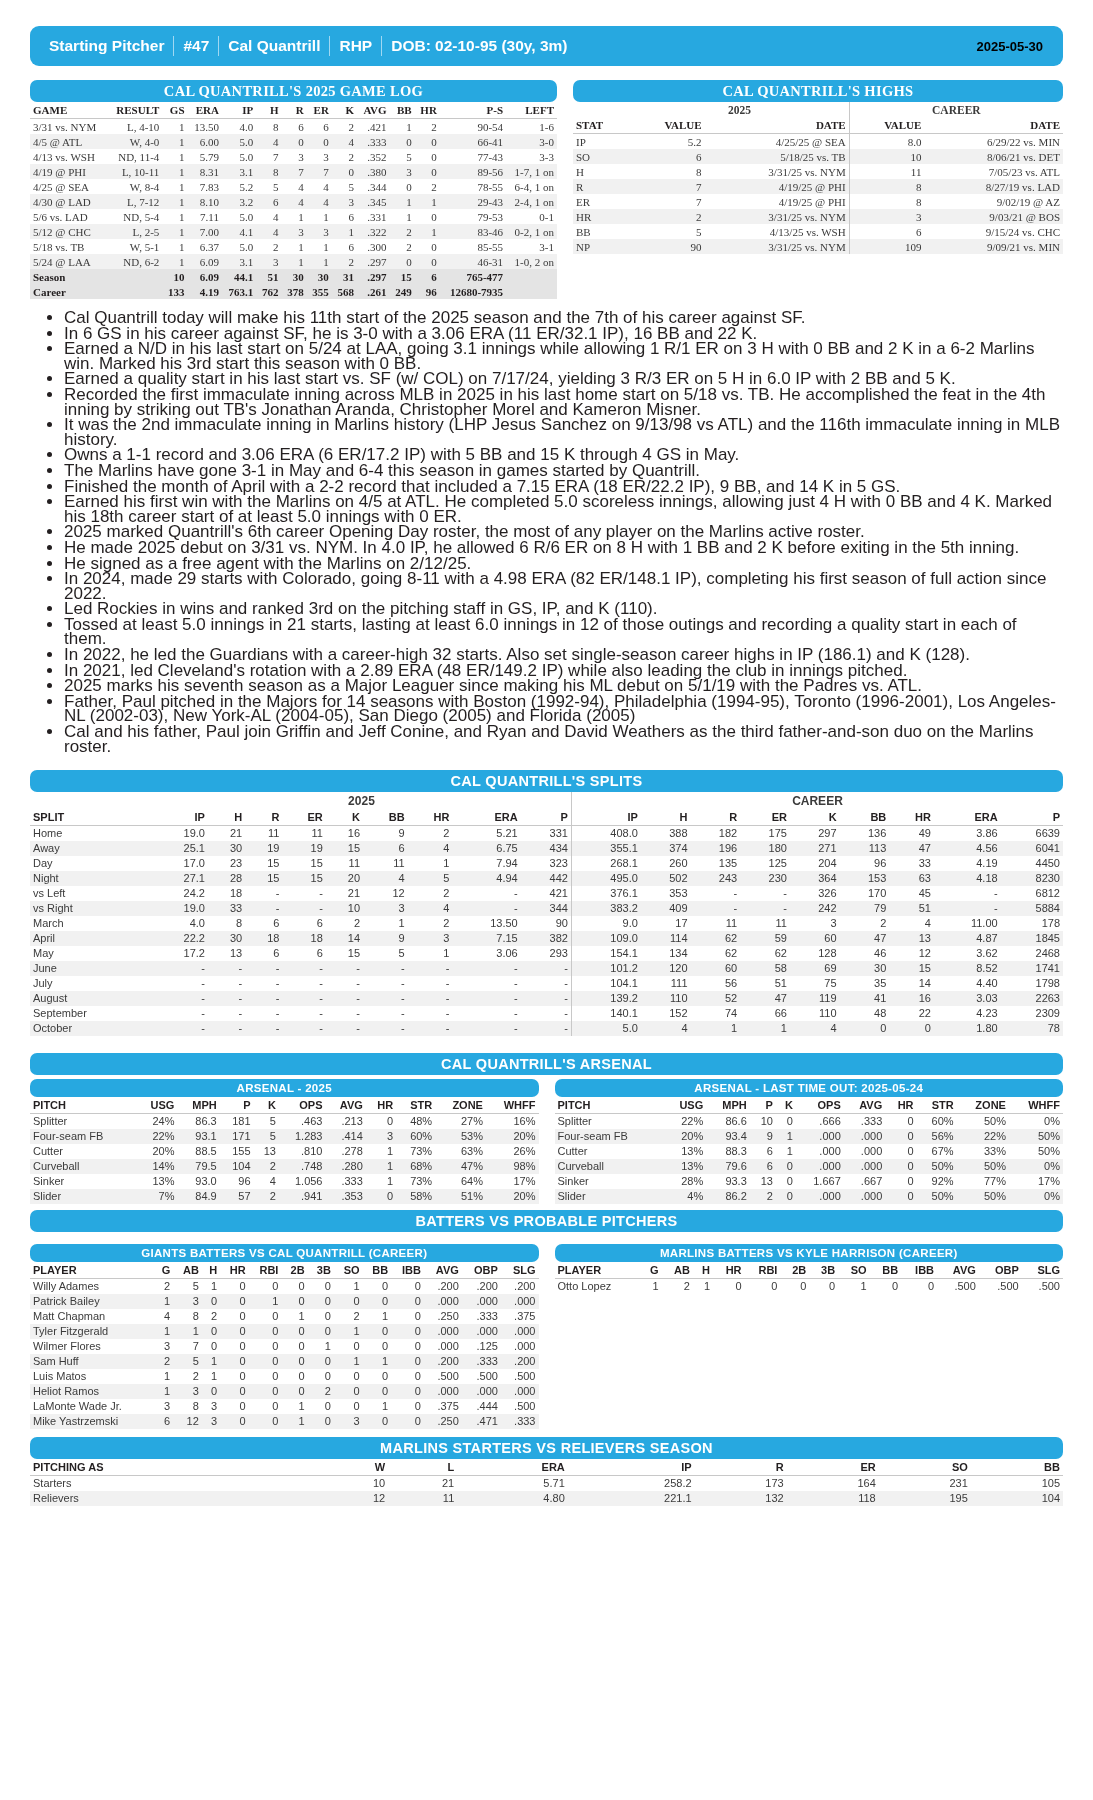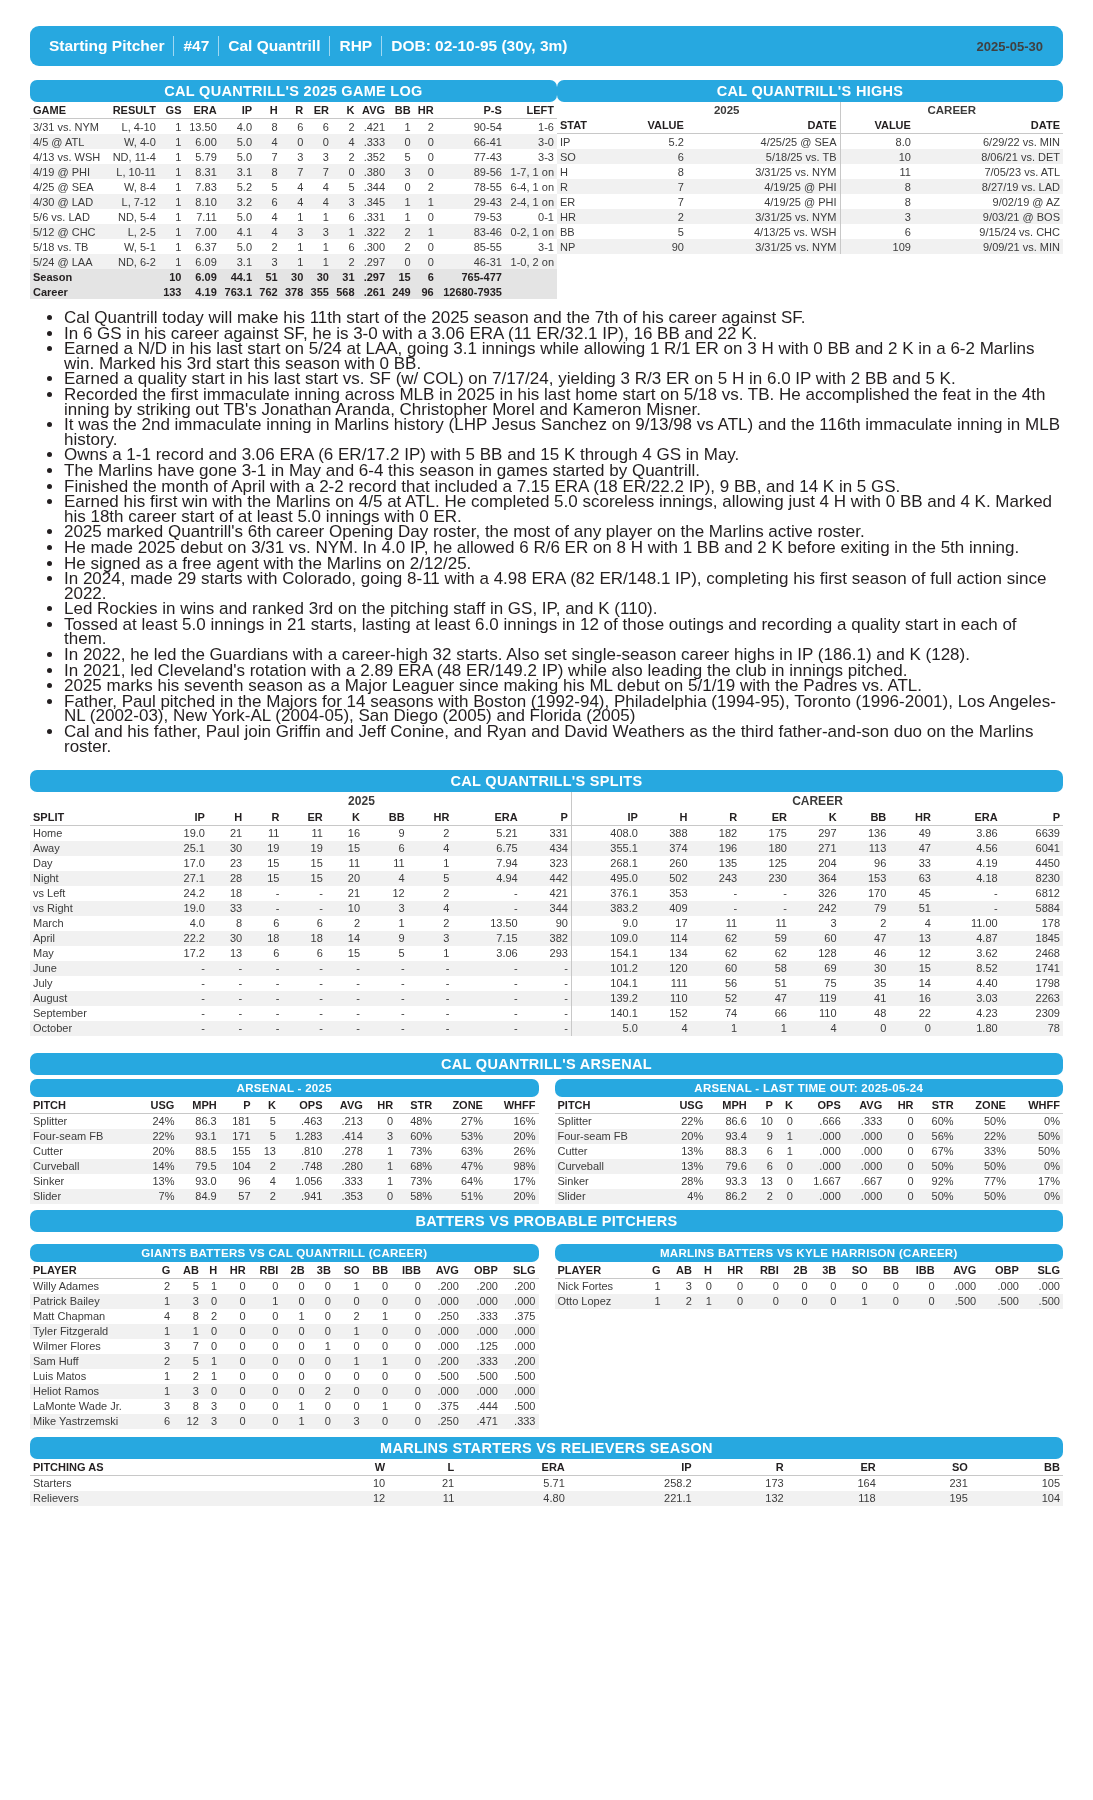--- a/index.html
+++ b/index.html
@@ -13,21 +13,21 @@
   
   .banner {
     background:#27a8e0; border-radius:9px; height:40px;
     display:flex; align-items:center; justify-content:space-between;
     padding:16px 16px; margin-bottom:14px;
   }
   .banner-left { display:flex; align-items:center; color:#fff; font-weight:bold; font-size:15.5px; }
   .banner-left .seg { padding:0 9px; }
   .banner-left .seg:first-child { padding-left:3px; }
   .banner-sep { width:1px; height:20px; background:#b6e0f4; opacity:.85; }
-  .banner-date { color:#404040; font-weight:bold; font-size:13px; padding-right:4px; }
+  .banner-date { color:#000000; font-weight:bold; font-size:13px; padding-right:4px; }
 
   
   .bar {
     background:#27a8e0; color:#fff; font-weight:bold; border-radius:7px;
     text-align:center; letter-spacing:.3px;
   }
   .bar-lg { height:22px; line-height:22px; font-size:14.5px; }
   .bar-sm { height:18px; line-height:18px; font-size:11.5px; }
 
   
@@ -37,21 +37,21 @@
     font-weight:bold; color:#231f20; padding:2px 3px; white-space:nowrap;
     border-bottom:1px solid #c8c8c8; vertical-align:bottom;
   }
   .st td { padding:1.5px 3px; white-space:nowrap; color:#3b3b3b; }
   .st tbody tr:nth-child(even) { background:#f1f1f1; }
   .r { text-align:right; }
   .l { text-align:left; }
   .st tr.total td { font-weight:bold; color:#231f20; }
   .st tr.total { background:#e4e4e4 !important; }
 
-  .two-col { display:flex; align-items:flex-start; }
+  .two-col { display:flex; gap:16px; align-items:flex-start;font-family:Liberation Serif, serif; }
   .col-left { width:527px; flex:none; }
   .col-right { flex:1; }
 
   
   .highs-group { font-size:11.5px; font-weight:bold; text-align:center; padding-bottom:1px; }
   .vline { border-left:1px solid #c8c8c8; }
 
   
   .notes { margin:12px 0 0 0; padding:0 0 0 34px; }
   .notes li { font-size:17px; line-height:14.6px; margin:0 0 1px 0; color:#231f20; }
@@ -1145,36 +1145,20 @@
               <th class="r">3B</th>
               <th class="r">SO</th>
               <th class="r">BB</th>
               <th class="r">IBB</th>
               <th class="r">AVG</th>
               <th class="r">OBP</th>
               <th class="r">SLG</th>
             </tr>
           </thead>
         <tbody id="bv-r-body">
-            <tr>
-              <td class="l">Nick Fortes</td>
-              <td class="r">1</td>
-              <td class="r">3</td>
-              <td class="r">0</td>
-              <td class="r">0</td>
-              <td class="r">0</td>
-              <td class="r">0</td>
-              <td class="r">0</td>
-              <td class="r">0</td>
-              <td class="r">0</td>
-              <td class="r">0</td>
-              <td class="r">.000</td>
-              <td class="r">.000</td>
-              <td class="r">.000</td>
-            </tr>
             <tr>
               <td class="l">Otto Lopez</td>
               <td class="r">1</td>
               <td class="r">2</td>
               <td class="r">1</td>
               <td class="r">0</td>
               <td class="r">0</td>
               <td class="r">0</td>
               <td class="r">0</td>
               <td class="r">1</td>

